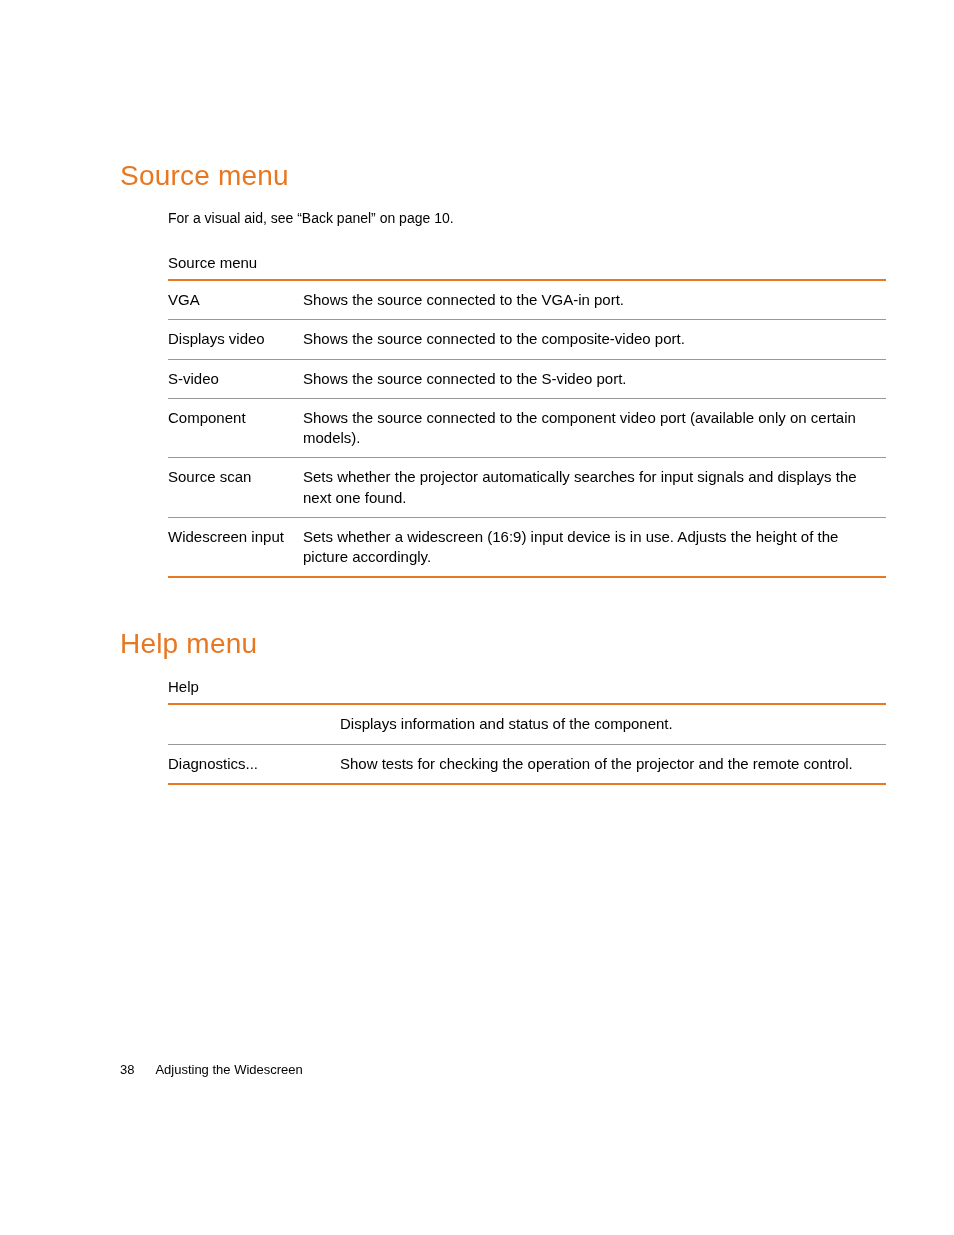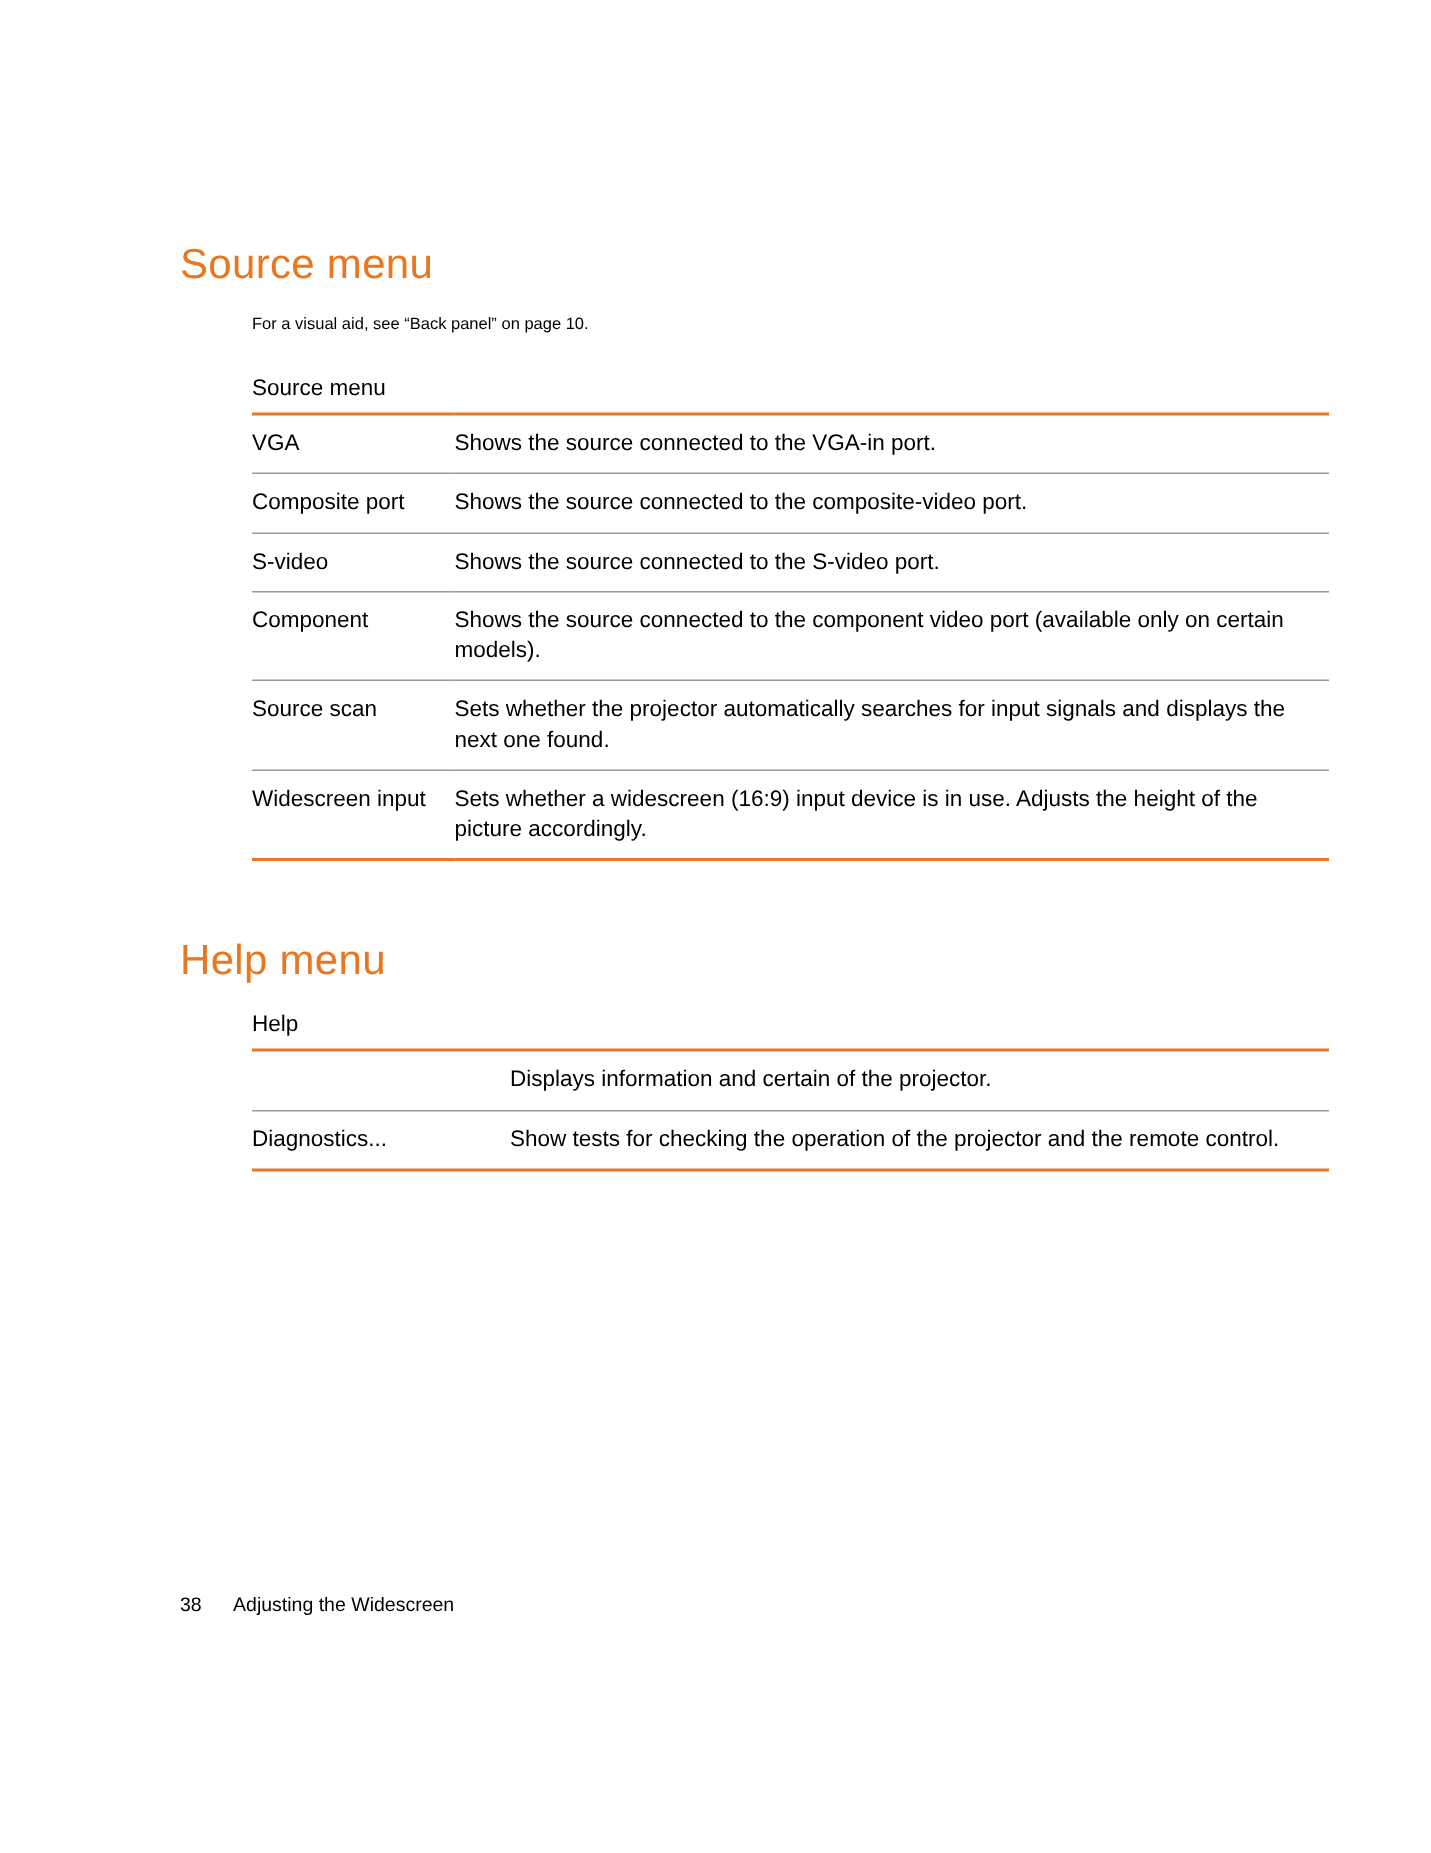--- a/index.html
+++ b/index.html
@@ -20,21 +20,21 @@
     padding: 160px 68px 0 120px;
   }
   h2.section-heading {
     color: #e87722;
     font-size: 28px;
     font-weight: 400;
     margin-bottom: 18px;
     letter-spacing: 0.2px;
   }
   .intro {
-    font-size: 11px;
+    font-size: 14px;
     margin-left: 48px;
     margin-bottom: 28px;
     font-weight: 300;
   }
   .table-wrap {
     margin-left: 48px;
     margin-bottom: 50px;
   }
   .table-title {
     font-size: 15px;
@@ -94,21 +94,21 @@
   <div class="table-wrap">
     <div class="table-title">Source menu</div>
 
     <table class="data-table source-table">
       <tbody>
           <tr>
         <td class="label-col">VGA</td>
         <td>Shows the source connected to the VGA-in port.</td>
       </tr>
       <tr>
-        <td class="label-col">Composite port</td>
+        <td class="label-col">Displays video</td>
         <td>Shows the source connected to the composite-video port.</td>
       </tr>
       <tr>
         <td class="label-col">S-video</td>
         <td>Shows the source connected to the S-video port.</td>
       </tr>
       <tr>
         <td class="label-col">Component</td>
         <td>Shows the source connected to the component video port (available only on certain models).</td>
       </tr>
@@ -126,21 +126,21 @@
 
   <h2 class="section-heading">Help menu</h2>
 
   <div class="table-wrap">
     <div class="table-title">Help</div>
 
     <table class="data-table help-table">
       <tbody>
           <tr>
         <td class="label-col"></td>
-        <td>Displays information and certain of the projector.</td>
+        <td>Displays information and status of the component.</td>
       </tr>
       <tr>
         <td class="label-col">Diagnostics...</td>
         <td>Show tests for checking the operation of the projector and the remote control.</td>
       </tr>
     </tbody>
       </table>
   </div>
 
 </div>

